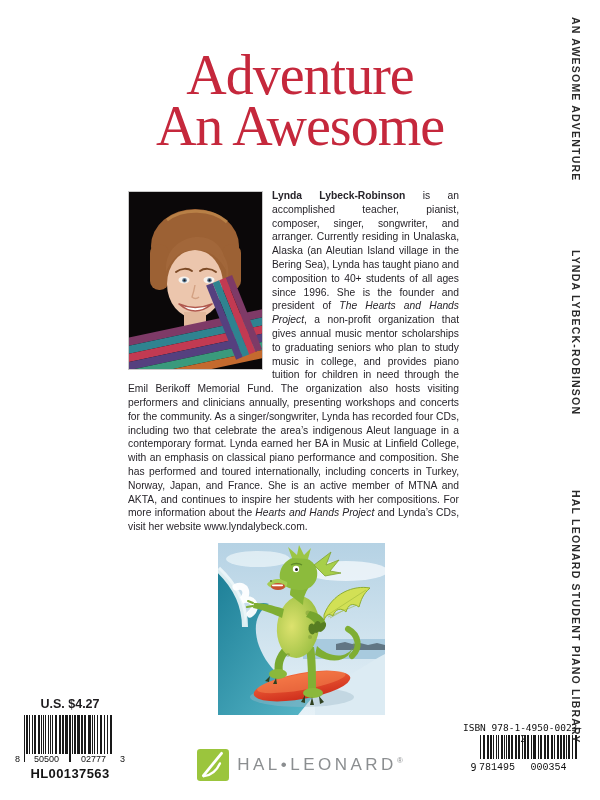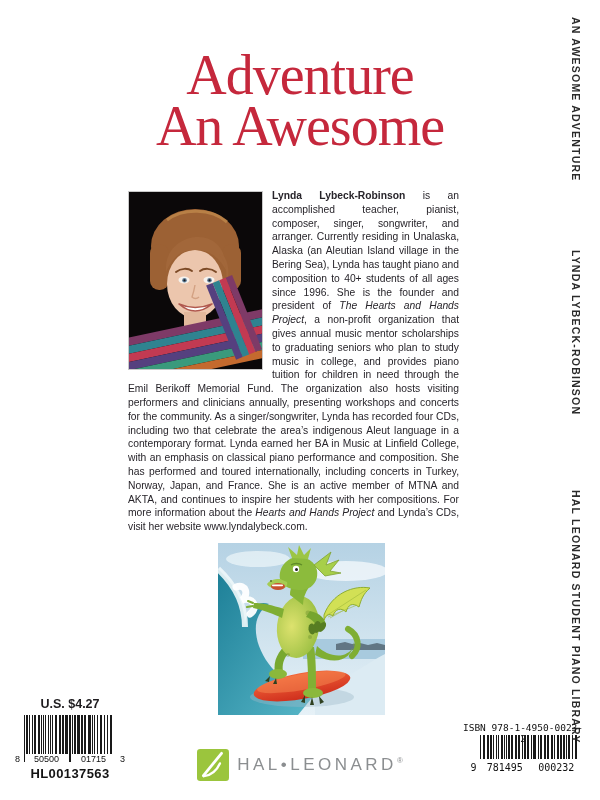--- a/index.html
+++ b/index.html
@@ -51,21 +51,21 @@
   .pubreg{font-size:8px;color:#8b8e90;vertical-align:super;letter-spacing:0;}
 
   
   .isbnlbl{position:absolute;left:461px;top:722px;width:124px;text-align:center;
            font-family:"DejaVu Sans Mono",monospace;font-size:9.5px;color:#111;}
   .ean{position:absolute;left:470px;top:735px;width:112px;height:38px;}
   .ean .bars{position:absolute;left:10px;right:3px;top:0;height:24px;display:flex;overflow:hidden;}
   .ean .nums{position:absolute;left:-2px;right:0;bottom:0;display:flex;align-items:flex-end;
              font-family:"DejaVu Sans Mono",monospace;font-size:10px;color:#111;}
   .ean .od{width:11px;text-align:center;}
-  .ean .grp{flex:1;text-align:center;}
+  .ean .grp{flex:1;text-align:left;font-family:Liberation Mono, monospace;}
 </style>
 </head>
 <body>
 
 <div class="page">
 
   <div class="title">
     <div class="tl">Adventure</div>
     <div class="tl">An Awesome</div>
   </div>
@@ -231,21 +231,21 @@
         <i style="width: 1px; margin-right: 2px;"></i>
         <i style="width: 1px; margin-right: 2px;"></i>
         <i style="width: 2px; margin-right: 2px;"></i>
         <i style="width: 1px; margin-right: 2px;"></i>
         <i style="width: 1px; margin-right: 2px;"></i>
         <i style="width: 2px; margin-right: 1px;"></i>
       </div>
     <div class="nums">
       <span class="od">8</span>
       <span class="grp">50500</span>
-      <span class="grp">01715</span>
+      <span class="grp">02777</span>
       <span class="od">3</span>
     </div>
   </div>
   <div class="catalog">HL00137563</div>
 
   <div class="pub">
     <svg class="publogo" viewBox="0 0 30 30">
       <rect width="30" height="30" rx="3" fill="#9bc53d"></rect>
       <path d="M6,25 L23,4" stroke="#ffffff" stroke-width="2.6" stroke-linecap="round"></path>
       <path d="M6.5,25.5 C13,24.5 18.5,20 21.5,13.5" stroke="#ffffff" stroke-width="2.2" fill="none" stroke-linecap="round"></path>
@@ -285,17 +285,17 @@
         <i style="width: 2px; margin-right: 1px;"></i>
         <i style="width: 2px; margin-right: 1px;"></i>
         <i style="width: 1px; margin-right: 1px;"></i>
         <i style="width: 2px; margin-right: 2px;"></i>
         <i style="width: 1px; margin-right: 2px;"></i>
         <i style="width: 2px; margin-right: 2px;"></i>
       </div>
     <div class="nums">
       <span class="od">9</span>
       <span class="grp">781495</span>
-      <span class="grp">000232</span>
+      <span class="grp">000354</span>
     </div>
   </div>
 
 </div>
 
 </body></html>

